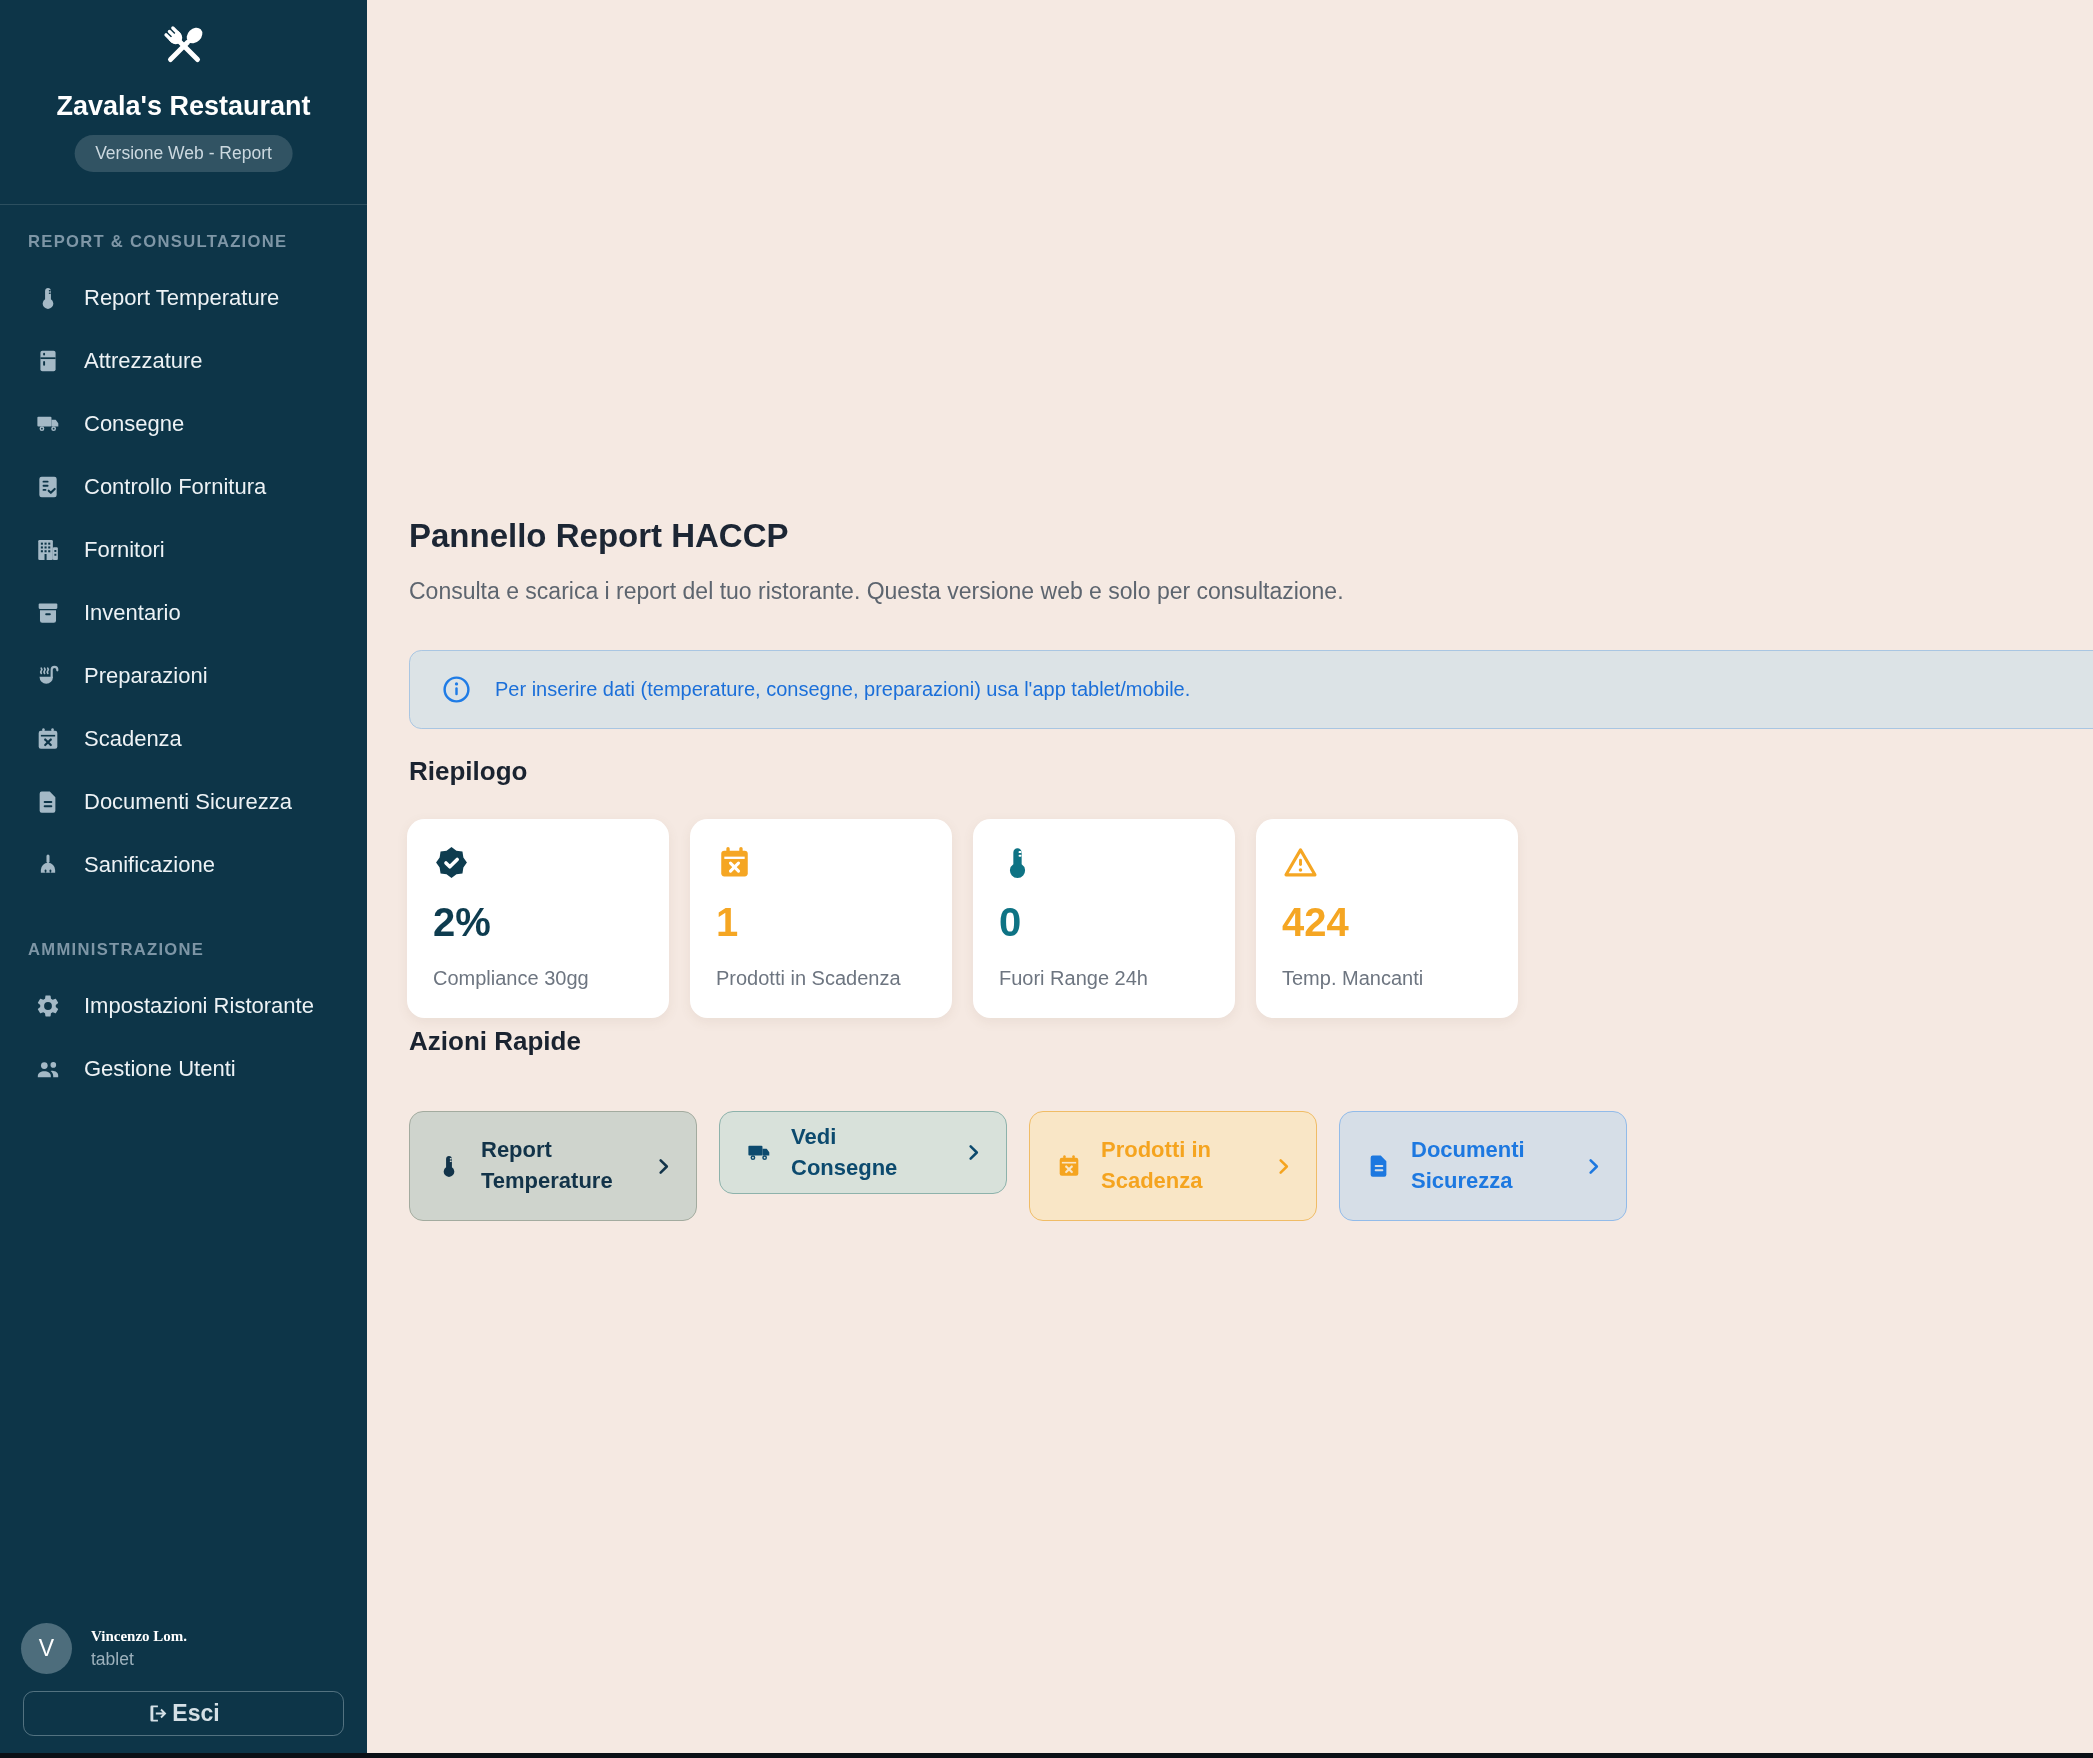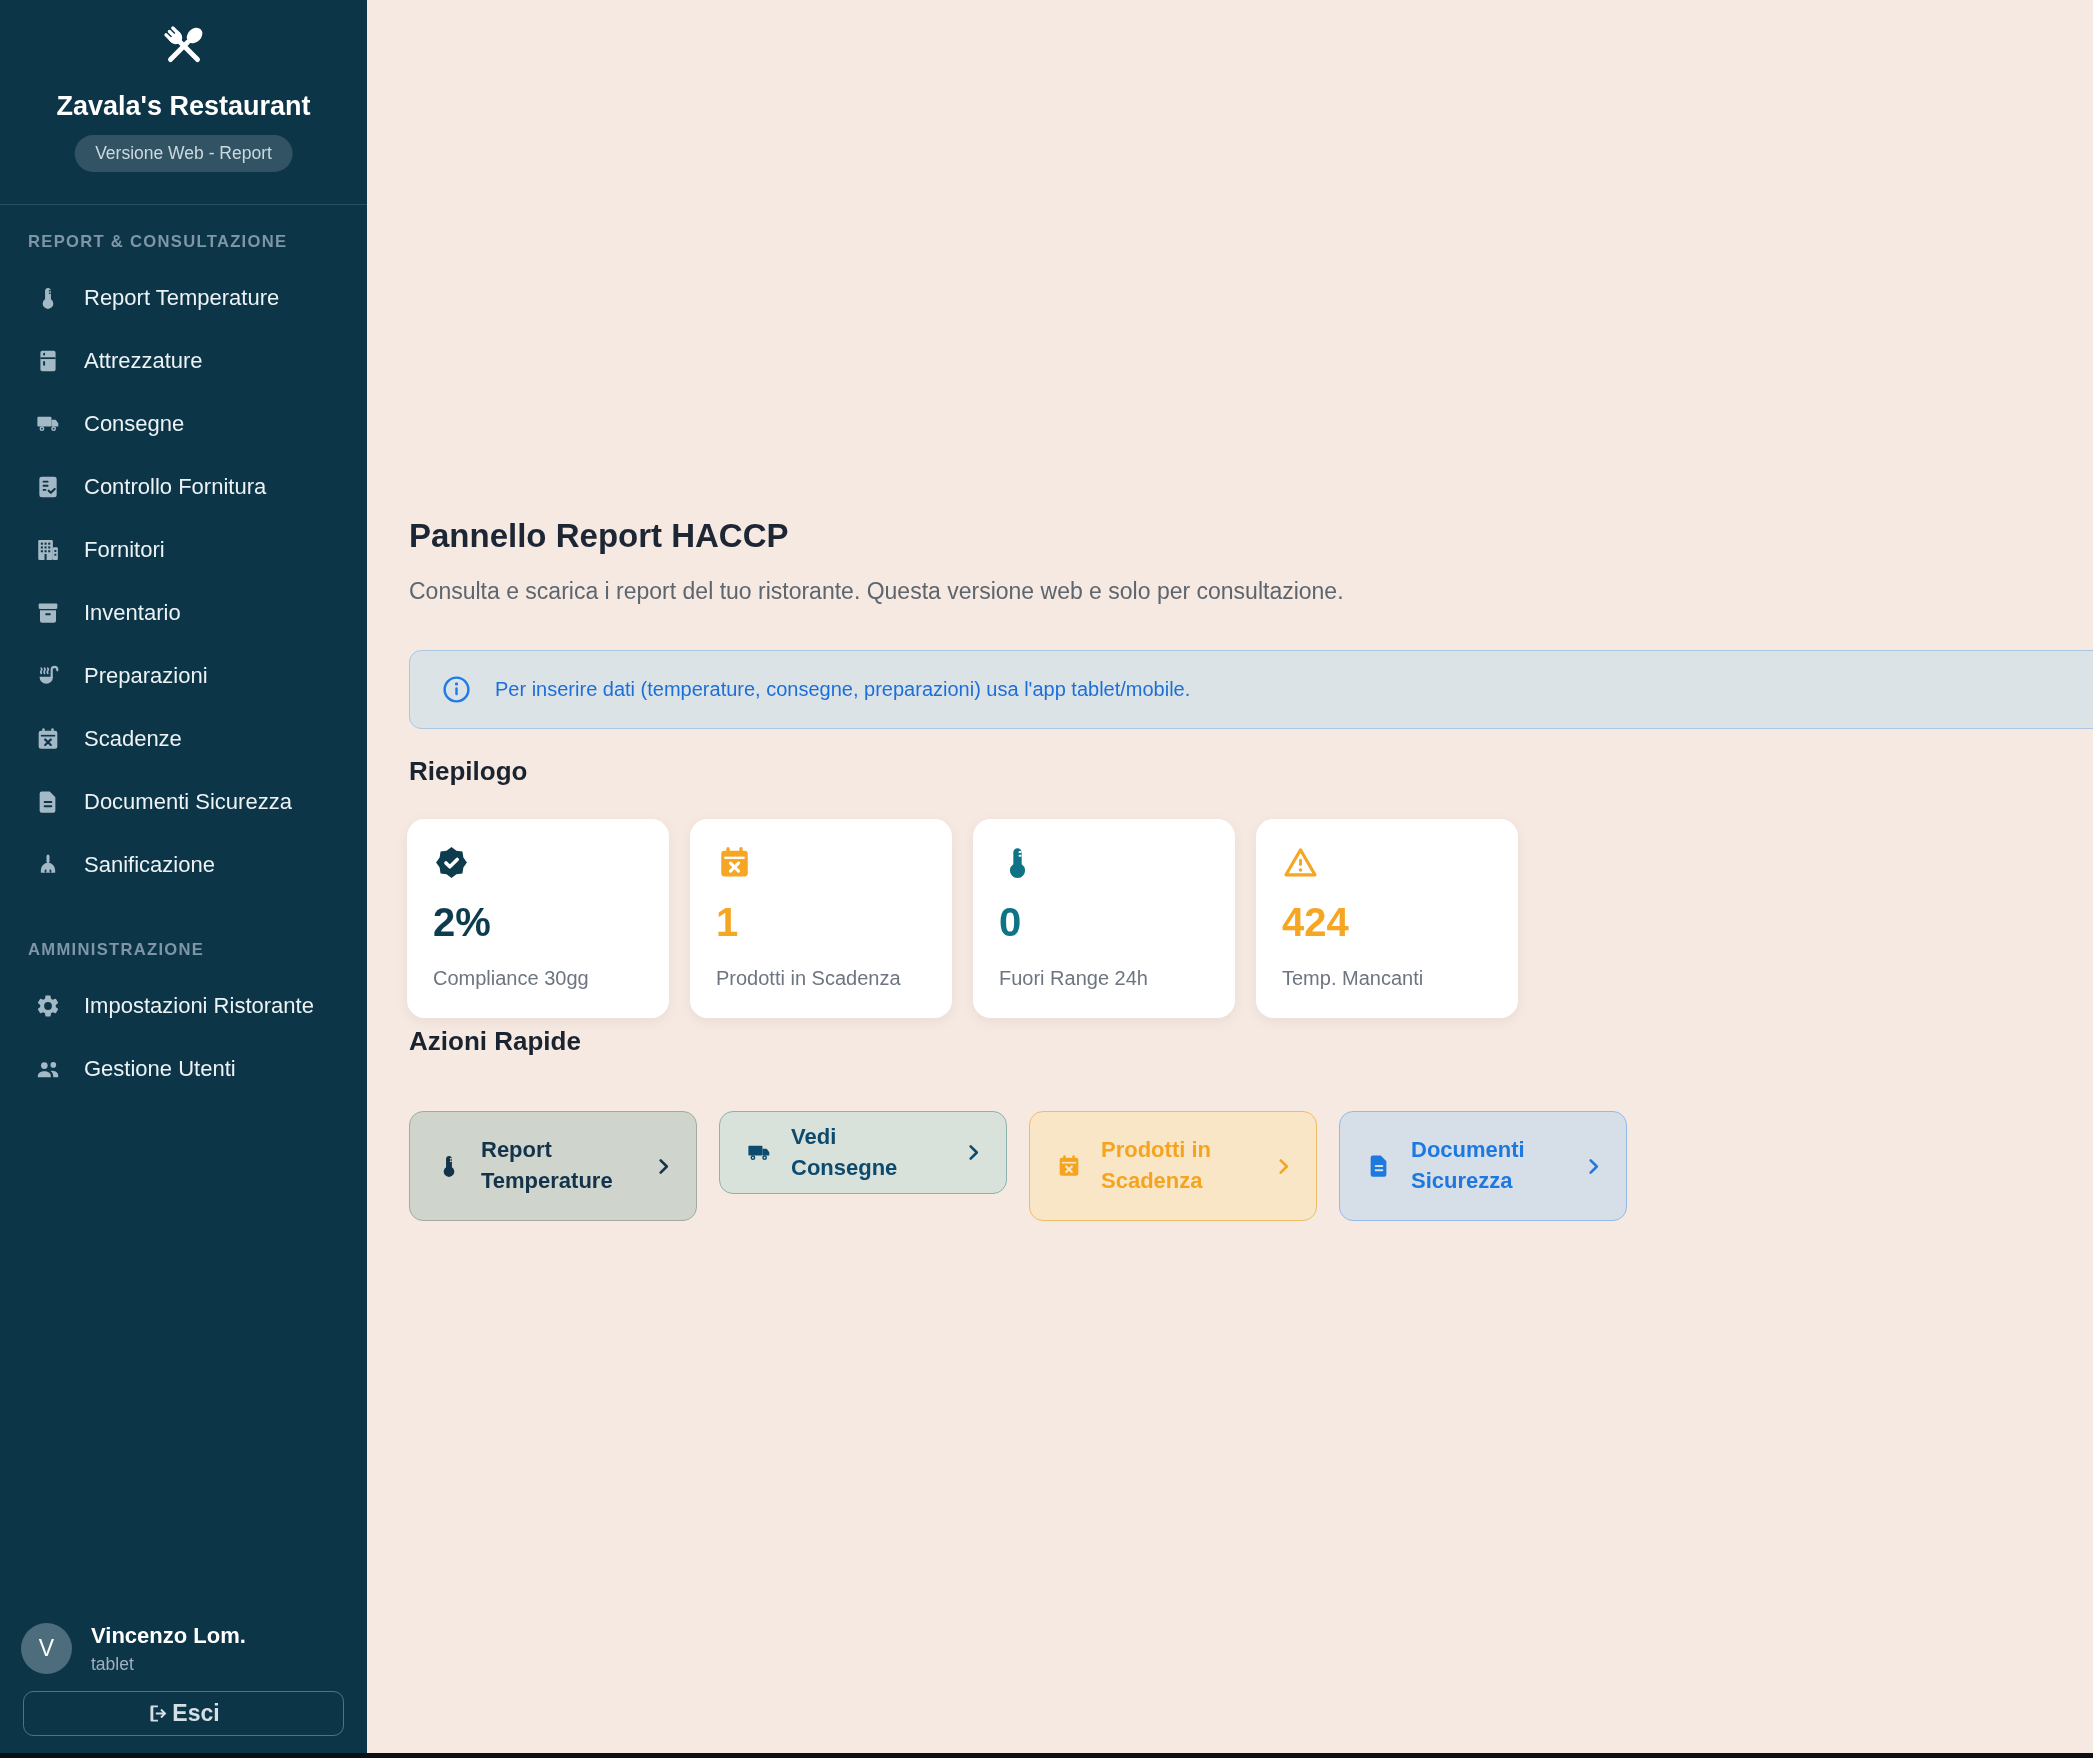--- a/index.html
+++ b/index.html
@@ -24,21 +24,21 @@
   .nav-group.g1{top:232px;}
   .nav-group.g2{top:940px;}
   .section-label{padding-left:28px;font-size:16.6px;font-weight:700;letter-spacing:1.3px;color:#7e96a6;margin-bottom:15px;line-height:19px;}
   .nav-item{height:63px;display:flex;align-items:center;gap:23px;padding-left:35px;color:#edf2f5;font-size:22px;cursor:pointer;}
   .nav-item .nico{width:26px;height:26px;flex:none;color:#a4b9c6;}
   .nav-item .nico svg{width:26px;height:26px;}
 
   .user-box{position:absolute;left:21px;top:1623px;display:flex;align-items:center;gap:19px;}
   .avatar{width:51px;height:51px;border-radius:50%;background:#4d6d7c;color:#ffffff;
     display:flex;align-items:center;justify-content:center;font-size:23px;font-weight:500;}
-  .user-name{font-size:22px;font-weight:700;color:#ffffff;line-height:1.2;}
+  .user-name{font-size:15px;font-weight:700;color:#ffffff;line-height:1.2;font-family:Liberation Serif, serif;}
   .user-role{font-size:17.5px;color:#9db1bc;margin-top:4.4px;}
   .logout-btn{position:absolute;left:23px;top:1691px;width:321px;height:45px;box-sizing:border-box;
     background:transparent;border:1.7px solid rgba(215,228,235,.35);border-radius:10.5px;
     color:#d5e0e6;font-size:23px;font-weight:700;font-family:inherit;
     display:flex;align-items:center;justify-content:center;gap:2px;cursor:pointer;}
   .logout-btn svg{width:23px;height:23px;}
 
   
   .page-title{position:absolute;left:409px;top:517px;font-size:33px;font-weight:700;color:#1c2634;}
   .page-sub{position:absolute;left:409px;top:578px;font-size:23px;color:#5d656f;}
@@ -218,21 +218,21 @@
               <rect fill="currentColor" x="3.4" y="4.4" width="17.2" height="16.6" rx="2"></rect>
               <rect fill="currentColor" x="6.7" y="2" width="2.2" height="4.4" rx="1.1"></rect>
               <rect fill="currentColor" x="15.1" y="2" width="2.2" height="4.4" rx="1.1"></rect>
               <rect class="cut" x="5.4" y="8.2" width="13.2" height="1.5"></rect>
               <g class="cuts" fill="none" stroke-width="2" stroke-linecap="round">
                 <path d="m9.4 12.4 5.2 5.2"></path>
                 <path d="m14.6 12.4-5.2 5.2"></path>
               </g>
             </svg>
         </span>
-        <span>Scadenze</span>
+        <span>Scadenza</span>
       </div>
 
       <div class="nav-item">
         <span class="nico">
           <svg viewBox="0 0 24 24">
               <path fill="currentColor" d="M6.2 2.4h7.4l5.2 5.2V20a1.9 1.9 0 0 1-1.9 1.9H6.2A1.9 1.9 0 0 1 4.3 20V4.3a1.9 1.9 0 0 1 1.9-1.9z"></path>
               <rect class="cut" x="8" y="11" width="8" height="1.9" rx="0.9"></rect>
               <rect class="cut" x="8" y="15" width="8" height="1.9" rx="0.9"></rect>
             </svg>
         </span>

